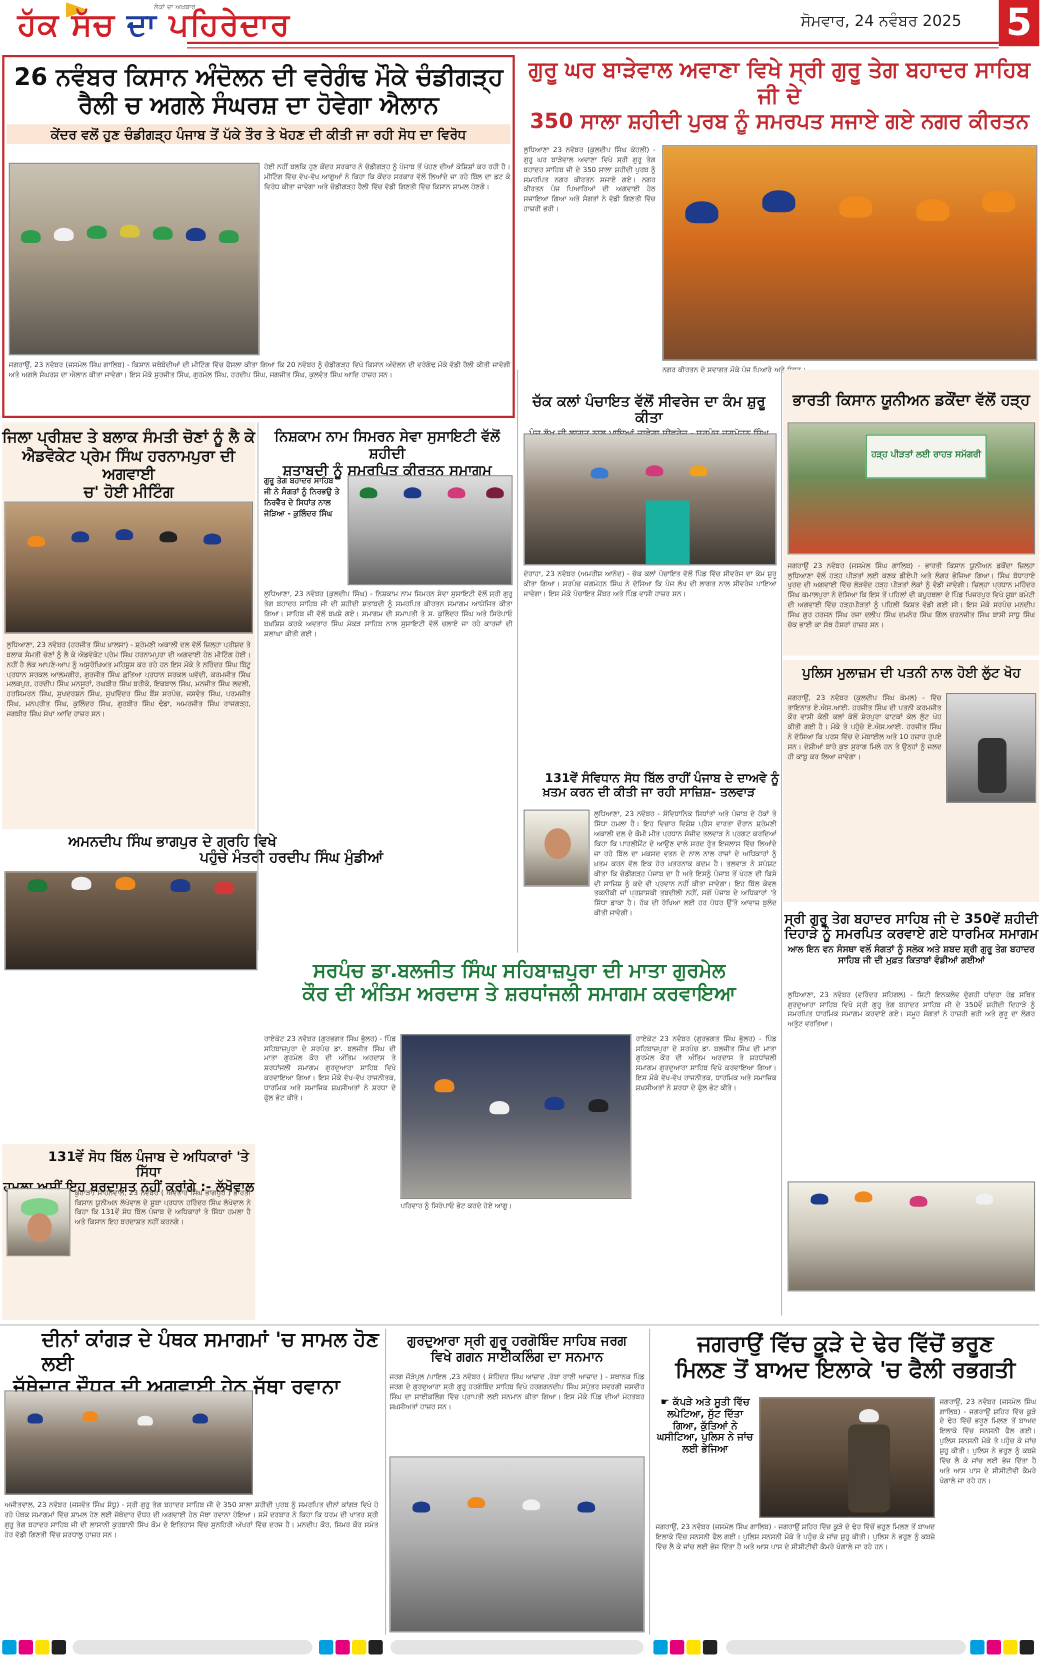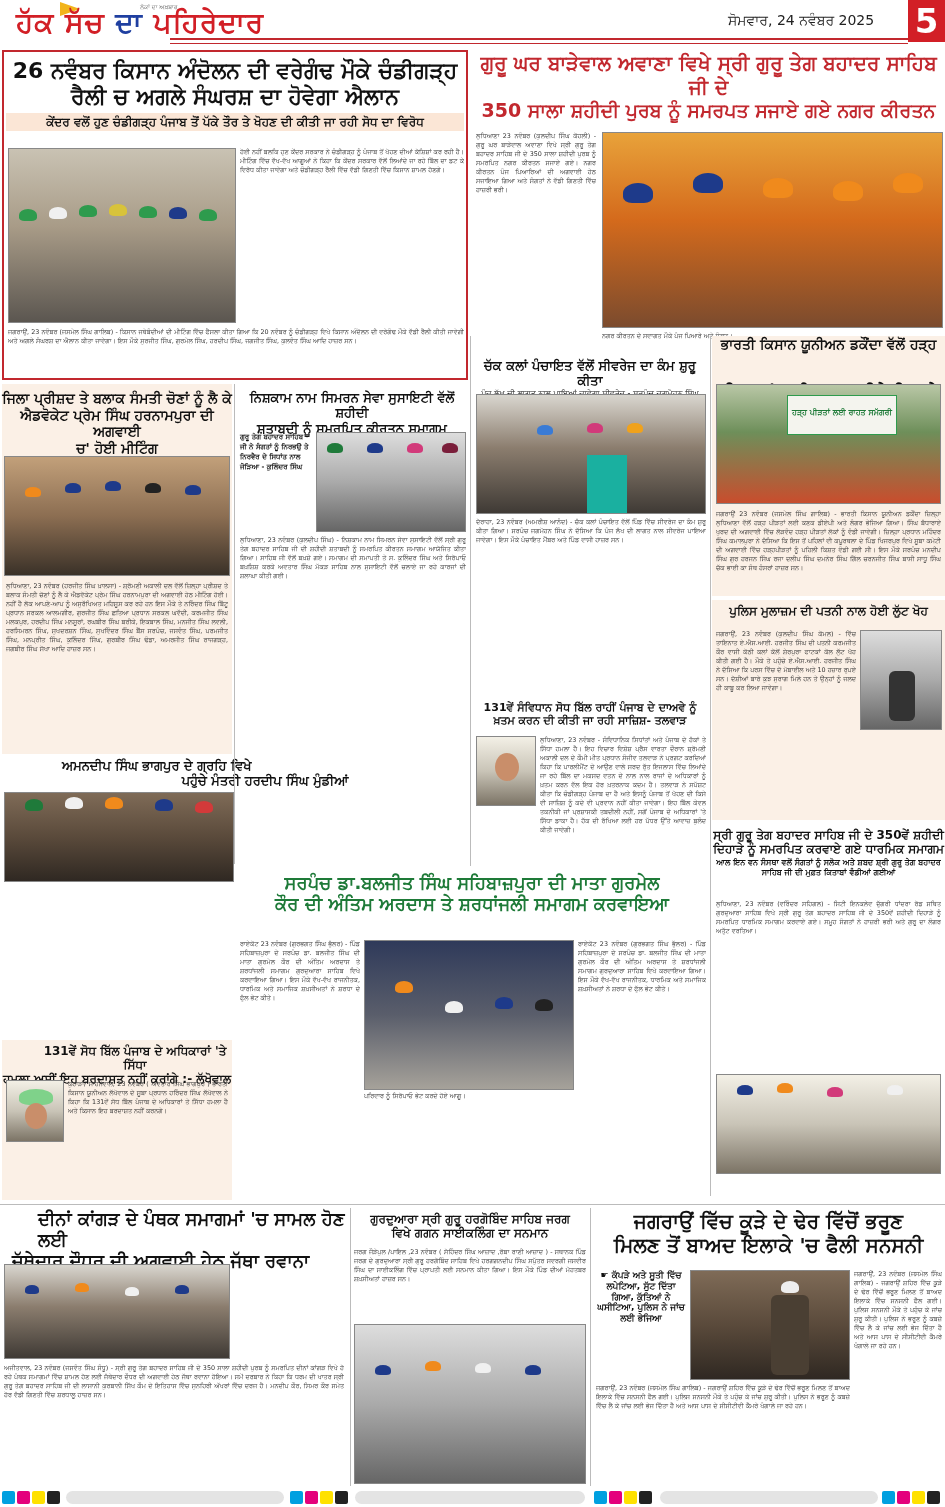--- a/index.html
+++ b/index.html
@@ -81,21 +81,21 @@
     <div class="turban" style="left:20px;top:50px;width:30px;height:20px;background:#1e3a8a"></div>
     <div class="turban" style="left:90px;top:40px;width:30px;height:20px;background:#1e3a8a"></div>
     <div class="turban" style="left:160px;top:45px;width:30px;height:20px;background:#f08a1c"></div>
     <div class="turban" style="left:230px;top:48px;width:30px;height:20px;background:#f08a1c"></div>
     <div class="turban" style="left:290px;top:40px;width:30px;height:20px;background:#f08a1c"></div>
   </div>
   <div class="abs col" style="left:130px;top:282px;width:341px;height:20px;">ਨਗਰ ਕੀਰਤਨ ਦੇ ਸਵਾਗਤ ਮੌਕੇ ਪੰਜ ਪਿਆਰੇ ਅਤੇ ਸੰਗਤ।</div>
 </div>
 
 <div class="abs bg-peach" style="left:712px;top:336px;width:233px;height:260px;">
-  <div class="hl black" style="font-size:14px;margin-top:0;">ਭਾਰਤੀ ਕਿਸਾਨ ਯੂਨੀਅਨ ਡਕੌਂਦਾ ਵੱਲੋਂ ਹੜ੍ਹ</div>
+  <div class="hl black" style="font-size:14px;margin-top:20px;">ਭਾਰਤੀ ਕਿਸਾਨ ਯੂਨੀਅਨ ਡਕੌਂਦਾ ਵੱਲੋਂ ਹੜ੍ਹ</div>
   <div class="hl black" style="font-size:18px;margin-top:28px;">ਪੀੜ੍ਹਤਾਂ ਲਈ ਕਣਕ ਡੀਏਪੀ ਅਤੇ ਲੰਗਰ ਭੇਜਿਆ</div>
   <div class="abs photo ph-e" style="left:4px;top:48px;width:225px;height:120px;">
     <div class="abs" style="left:70px;top:10px;width:110px;height:40px;background:#f4f4ee;border:1px solid #2e9b4d;font-size:8px;color:#1e7a38;text-align:center;font-weight:bold;padding-top:12px;">ਹੜ੍ਹ ਪੀੜਤਾਂ ਲਈ ਰਾਹਤ ਸਮੱਗਰੀ</div>
   </div>
   <div class="abs col" style="left:4px;top:174px;width:225px;height:84px;">ਜਗਰਾਉਂ 23 ਨਵੰਬਰ (ਜਸਮੇਲ ਸਿੰਘ ਗਾਲਿਬ) - ਭਾਰਤੀ ਕਿਸਾਨ ਯੂਨੀਅਨ ਡਕੌਂਦਾ ਜ਼ਿਲ੍ਹਾ ਲੁਧਿਆਣਾ ਵੱਲੋਂ ਹੜ੍ਹ ਪੀੜਤਾਂ ਲਈ ਕਣਕ ਡੀਏਪੀ ਅਤੇ ਲੰਗਰ ਭੇਜਿਆ ਗਿਆ। ਸਿੰਘ ਬੱਧਾਰਾਏ ਖੁਰਦ ਦੀ ਅਗਵਾਈ ਵਿੱਚ ਲੋੜਵੰਦ ਹੜ੍ਹ ਪੀੜਤਾਂ ਲੋਕਾਂ ਨੂੰ ਵੰਡੀ ਜਾਵੇਗੀ। ਜ਼ਿਲ੍ਹਾ ਪ੍ਰਧਾਨ ਮਹਿੰਦਰ ਸਿੰਘ ਕਮਾਲਪੁਰਾ ਨੇ ਦੱਸਿਆ ਕਿ ਇਸ ਤੋਂ ਪਹਿਲਾਂ ਵੀ ਕਪੂਰਥਲਾ ਦੇ ਪਿੰਡ ਖਿਜਰਪੁਰ ਵਿਖੇ ਸੂਬਾ ਕਮੇਟੀ ਦੀ ਅਗਵਾਈ ਵਿੱਚ ਹੜ੍ਹਪੀੜਤਾਂ ਨੂੰ ਪਹਿਲੀ ਕਿਸ਼ਤ ਵੰਡੀ ਗਈ ਸੀ। ਇਸ ਮੌਕੇ ਸਰਪੰਚ ਮਨਦੀਪ ਸਿੰਘ ਗੁਰ ਹਰਜਨ ਸਿੰਘ ਰਜਾ ਦਲੀਪ ਸਿੰਘ ਦਮਨੇਰ ਸਿੰਘ ਗਿੱਲ ਚਰਨਜੀਤ ਸਿੰਘ ਬਾਸੀ ਸਾਧੂ ਸਿੰਘ ਚੱਕ ਭਾਈ ਕਾ ਸੰਥ ਹੰਸਰਾਂ ਹਾਜ਼ਰ ਸਨ।</div>
 </div>
 
 <div class="abs" style="left:472px;top:336px;width:236px;height:360px;">
   <div class="hl black" style="font-size:13px;margin-top:22px;">ਚੱਕ ਕਲਾਂ ਪੰਚਾਇਤ ਵੱਲੋਂ ਸੀਵਰੇਜ ਦਾ ਕੰਮ ਸ਼ੁਰੂ ਕੀਤਾ</div>
   <div class="hl black" style="font-size:8px;font-weight:normal;">ਪੰਜ ਲੱਖ ਦੀ ਲਾਗਤ ਨਾਲ ਪਾਇਆਂ ਜਾਵੇਗਾ ਸੀਵਰੇਜ - ਸਰਪੰਚ ਜਗਮੋਹਨ ਸਿੰਘ</div>
@@ -137,21 +137,21 @@
 
 <div class="abs bg-peach" style="left:712px;top:600px;width:233px;height:220px;">
   <div class="hl black" style="font-size:12px;margin-top:4px;">ਪੁਲਿਸ ਮੁਲਾਜ਼ਮ ਦੀ ਪਤਨੀ ਨਾਲ ਹੋਈ ਲੁੱਟ ਖੋਹ</div>
   <div class="abs col" style="left:4px;top:30px;width:140px;height:186px;">ਜਗਰਾਉਂ, 23 ਨਵੰਬਰ (ਕੁਲਦੀਪ ਸਿੰਘ ਕੋਮਲ) - ਵਿੱਚ ਤਾਇਨਾਤ ਏ.ਐਸ.ਆਈ. ਹਰਜੀਤ ਸਿੰਘ ਦੀ ਪਤਨੀ ਕਰਮਜੀਤ ਕੌਰ ਵਾਸੀ ਕੋਠੀ ਕਲਾਂ ਕੋਲੋਂ ਸ਼ੇਰਪੁਰਾ ਫਾਟਕਾਂ ਕੋਲ ਲੁੱਟ ਖੋਹ ਕੀਤੀ ਗਈ ਹੈ। ਮੌਕੇ ਤੇ ਪਹੁੰਚੇ ਏ.ਐਸ.ਆਈ. ਹਰਜੀਤ ਸਿੰਘ ਨੇ ਦੱਸਿਆ ਕਿ ਪਰਸ ਵਿੱਚ ਦੋ ਮੋਬਾਈਲ ਅਤੇ 10 ਹਜ਼ਾਰ ਰੁਪਏ ਸਨ। ਦੋਸ਼ੀਆਂ ਬਾਰੇ ਕੁਝ ਸੁਰਾਗ ਮਿਲੇ ਹਨ ਤੇ ਉਨ੍ਹਾਂ ਨੂੰ ਜਲਦ ਹੀ ਕਾਬੂ ਕਰ ਲਿਆ ਜਾਵੇਗਾ।</div>
   <div class="abs photo ph-f" style="left:148px;top:30px;width:82px;height:100px;">
     <div class="abs" style="left:28px;top:40px;width:26px;height:50px;background:#333;border-radius:6px"></div>
   </div>
 </div>
 
 <div class="abs" style="left:472px;top:700px;width:236px;height:165px;">
-  <div class="hl black" style="font-size:11px;margin-top:2px;">131ਵੇਂ ਸੰਵਿਧਾਨ ਸੋਧ ਬਿੱਲ ਰਾਹੀਂ ਪੰਜਾਬ ਦੇ ਦਾਅਵੇ ਨੂੰ</div>
+  <div class="hl black" style="font-size:11px;margin-top:2px;text-align:right;">131ਵੇਂ ਸੰਵਿਧਾਨ ਸੋਧ ਬਿੱਲ ਰਾਹੀਂ ਪੰਜਾਬ ਦੇ ਦਾਅਵੇ ਨੂੰ</div>
   <div class="hl black" style="font-size:11px;">ਖ਼ਤਮ ਕਰਨ ਦੀ ਕੀਤੀ ਜਾ ਰਹੀ ਸਾਜ਼ਿਸ਼- ਤਲਵਾੜ</div>
   <div class="abs photo ph-h" style="left:4px;top:36px;width:60px;height:70px;">
     <div class="hd" style="left:18px;top:16px;width:24px;height:28px"></div>
   </div>
   <div class="abs col" style="left:68px;top:36px;width:166px;height:126px;">ਲੁਧਿਆਣਾ, 23 ਨਵੰਬਰ - ਸੰਵਿਧਾਨਿਕ ਸਿਧਾਂਤਾਂ ਅਤੇ ਪੰਜਾਬ ਦੇ ਹੱਕਾਂ ਤੇ ਸਿੱਧਾ ਹਮਲਾ ਹੈ। ਇਹ ਵਿਚਾਰ ਵਿਸ਼ੇਸ਼ ਪ੍ਰੈਸ ਵਾਰਤਾ ਦੌਰਾਨ ਸ਼੍ਰੋਮਣੀ ਅਕਾਲੀ ਦਲ ਦੇ ਕੌਮੀ ਮੀਤ ਪ੍ਰਧਾਨ ਸੰਜੀਵ ਤਲਵਾੜ ਨੇ ਪ੍ਰਗਟ ਕਰਦਿਆਂ ਕਿਹਾ ਕਿ ਪਾਰਲੀਮੈਂਟ ਦੇ ਆਉਣ ਵਾਲੇ ਸਰਦ ਰੁੱਤ ਇਜਲਾਸ ਵਿੱਚ ਲਿਆਂਦੇ ਜਾ ਰਹੇ ਬਿੱਲ ਦਾ ਮਕਸਦ ਵਤਨ ਦੇ ਨਾਲ ਨਾਲ ਰਾਜਾਂ ਦੇ ਅਧਿਕਾਰਾਂ ਨੂੰ ਖ਼ਤਮ ਕਰਨ ਵੱਲ ਇਕ ਹੋਰ ਖ਼ਤਰਨਾਕ ਕਦਮ ਹੈ। ਤਲਵਾੜ ਨੇ ਸਪੱਸ਼ਟ ਕੀਤਾ ਕਿ ਚੰਡੀਗੜ੍ਹ ਪੰਜਾਬ ਦਾ ਹੈ ਅਤੇ ਇਸਨੂੰ ਪੰਜਾਬ ਤੋਂ ਖੋਹਣ ਦੀ ਕਿਸੇ ਵੀ ਸਾਜ਼ਿਸ਼ ਨੂੰ ਕਦੇ ਵੀ ਪ੍ਰਵਾਨ ਨਹੀਂ ਕੀਤਾ ਜਾਵੇਗਾ। ਇਹ ਬਿੱਲ ਕੇਵਲ ਤਕਨੀਕੀ ਜਾਂ ਪ੍ਰਸ਼ਾਸਕੀ ਤਬਦੀਲੀ ਨਹੀਂ, ਸਗੋਂ ਪੰਜਾਬ ਦੇ ਅਧਿਕਾਰਾਂ 'ਤੇ ਸਿੱਧਾ ਡਾਕਾ ਹੈ। ਹੱਕ ਦੀ ਰੱਖਿਆ ਲਈ ਹਰ ਪੱਧਰ ਉੱਤੇ ਆਵਾਜ਼ ਬੁਲੰਦ ਕੀਤੀ ਜਾਵੇਗੀ।</div>
 </div>
 
 <div class="abs" style="left:2px;top:756px;width:466px;height:280px;">
   <div class="hl black" style="font-size:13px;text-align:left;margin:2px 0 0 60px;">ਅਮਨਦੀਪ ਸਿੰਘ ਭਾਗਪੁਰ ਦੇ ਗ੍ਰਹਿ ਵਿਖੇ</div>
   <div class="hl black" style="font-size:13px;text-align:center;margin-left:60px;">ਪਹੁੰਚੇ ਮੰਤਰੀ ਹਰਦੀਪ ਸਿੰਘ ਮੁੰਡੀਆਂ</div>
@@ -220,21 +220,21 @@
   <div class="abs photo ph-f" style="left:2px;top:116px;width:232px;height:160px;">
     <div class="turban" style="left:20px;top:40px;width:16px;height:10px;background:#1e3a8a"></div>
     <div class="turban" style="left:70px;top:36px;width:16px;height:10px;background:#f08a1c"></div>
     <div class="turban" style="left:120px;top:38px;width:16px;height:10px;background:#f0f0f0"></div>
     <div class="turban" style="left:170px;top:40px;width:16px;height:10px;background:#1e3a8a"></div>
   </div>
 </div>
 
 <div class="abs" style="left:592px;top:1208px;width:353px;height:280px;">
   <div class="hl black" style="font-size:20px;margin-top:2px;">ਜਗਰਾਉਂ ਵਿੱਚ ਕੂੜੇ ਦੇ ਢੇਰ ਵਿੱਚੋਂ ਭਰੂਣ</div>
-  <div class="hl black" style="font-size:20px;">ਮਿਲਣ ਤੋਂ ਬਾਅਦ ਇਲਾਕੇ 'ਚ ਫੈਲੀ ਸਨਸਨੀ</div>
+  <div class="hl black" style="font-size:20px;">ਮਿਲਣ ਤੋਂ ਬਾਅਦ ਇਲਾਕੇ 'ਚ ਫੈਲੀ ਰਭਗਤੀ</div>
   <div class="abs bullet" style="left:4px;top:62px;width:90px;height:86px;font-size:9px;">
     <span>☛</span>
     <span>ਕੱਪੜੇ ਅਤੇ ਸੂਤੀ ਵਿੱਚ ਲਪੇਟਿਆ, ਸੁੱਟ ਦਿੱਤਾ ਗਿਆ, ਕੁੱਤਿਆਂ ਨੇ ਘਸੀਟਿਆ, ਪੁਲਿਸ ਨੇ ਜਾਂਚ ਲਈ ਭੇਜਿਆ</span>
   </div>
   <div class="abs photo ph-g" style="left:98px;top:62px;width:160px;height:110px;">
     <div class="turban" style="left:90px;top:10px;width:18px;height:12px;background:#eee"></div>
     <div class="abs" style="left:80px;top:24px;width:38px;height:80px;background:#4a3f33;border-radius:6px"></div>
   </div>
   <div class="abs col" style="left:262px;top:62px;width:88px;height:214px;">ਜਗਰਾਉਂ, 23 ਨਵੰਬਰ (ਜਸਮੇਲ ਸਿੰਘ ਗਾਲਿਬ) - ਜਗਰਾਉਂ ਸ਼ਹਿਰ ਵਿੱਚ ਕੂੜੇ ਦੇ ਢੇਰ ਵਿੱਚੋਂ ਭਰੂਣ ਮਿਲਣ ਤੋਂ ਬਾਅਦ ਇਲਾਕੇ ਵਿੱਚ ਸਨਸਨੀ ਫੈਲ ਗਈ। ਪੁਲਿਸ ਸਨਸਨੀ ਮੌਕੇ ਤੇ ਪਹੁੰਚ ਕੇ ਜਾਂਚ ਸ਼ੁਰੂ ਕੀਤੀ। ਪੁਲਿਸ ਨੇ ਭਰੂਣ ਨੂੰ ਕਬਜ਼ੇ ਵਿੱਚ ਲੈ ਕੇ ਜਾਂਚ ਲਈ ਭੇਜ ਦਿੱਤਾ ਹੈ ਅਤੇ ਆਸ ਪਾਸ ਦੇ ਸੀਸੀਟੀਵੀ ਕੈਮਰੇ ਖੰਗਾਲੇ ਜਾ ਰਹੇ ਹਨ।</div>
   <div class="abs col" style="left:4px;top:176px;width:254px;height:100px;">ਜਗਰਾਉਂ, 23 ਨਵੰਬਰ (ਜਸਮੇਲ ਸਿੰਘ ਗਾਲਿਬ) - ਜਗਰਾਉਂ ਸ਼ਹਿਰ ਵਿੱਚ ਕੂੜੇ ਦੇ ਢੇਰ ਵਿੱਚੋਂ ਭਰੂਣ ਮਿਲਣ ਤੋਂ ਬਾਅਦ ਇਲਾਕੇ ਵਿੱਚ ਸਨਸਨੀ ਫੈਲ ਗਈ। ਪੁਲਿਸ ਸਨਸਨੀ ਮੌਕੇ ਤੇ ਪਹੁੰਚ ਕੇ ਜਾਂਚ ਸ਼ੁਰੂ ਕੀਤੀ। ਪੁਲਿਸ ਨੇ ਭਰੂਣ ਨੂੰ ਕਬਜ਼ੇ ਵਿੱਚ ਲੈ ਕੇ ਜਾਂਚ ਲਈ ਭੇਜ ਦਿੱਤਾ ਹੈ ਅਤੇ ਆਸ ਪਾਸ ਦੇ ਸੀਸੀਟੀਵੀ ਕੈਮਰੇ ਖੰਗਾਲੇ ਜਾ ਰਹੇ ਹਨ।</div>

